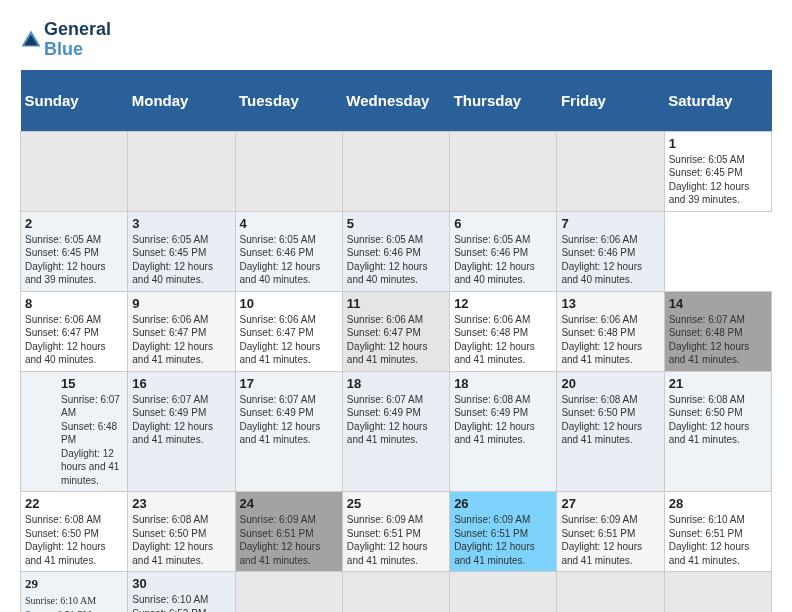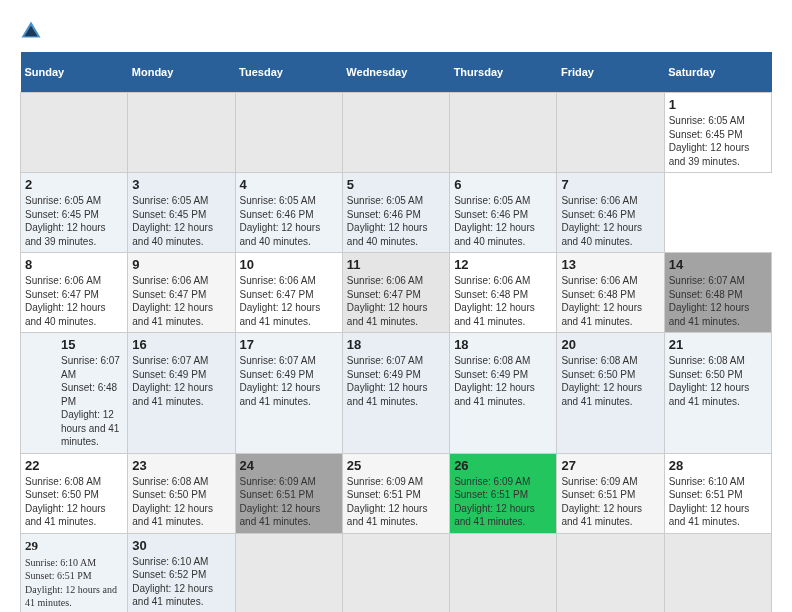--- a/index.html
+++ b/index.html
@@ -47,23 +47,23 @@
       color: #444;
     }
     table {
       width: 100%;
       border-collapse: collapse;
       font-size: 11px;
     }
     thead th {
       background: #2a6099;
       color: #fff;
-      padding: 14px 4px;
+      padding: 22px 4px;
       text-align: left;
-      font-size: 11px;
+      font-size: 15px;
       font-weight: bold;
     }
     tbody tr td {
       border: 1px solid #ccc;
       vertical-align: top;
       padding: 4px;
       width: 14.28%;
       min-height: 80px;
       height: 80px;
       background: #fff;
@@ -95,20 +95,23 @@
   </style>
 </head>
 <body>
 
 <div class="header">
   <div class="logo">
     <svg class="logo-icon" viewBox="0 0 30 30">
       <polygon points="15,2 28,24 2,24" fill="#4a90c8"></polygon>
       <polygon points="15,8 24,22 6,22" fill="#1a3a5c"></polygon>
     </svg>
+    <div class="logo-text">
+      General<br><span>Blue</span>
+    </div>
   </div>
   <div class="title-block">
     <div class="month-title"></div>
     <div class="location"></div>
   </div>
 </div>
 
 <table>
   <thead>
     <tr id="header-row">
@@ -230,21 +233,21 @@
 <div class="cell-text">Sunrise: 6:08 AM<br>Sunset: 6:50 PM<br>Daylight: 12 hours and 41 minutes.</div>
         </td>
         <td style="background: #a3a3a3;">
           <span class="day-num">24</span>
 <div class="cell-text">Sunrise: 6:09 AM<br>Sunset: 6:51 PM<br>Daylight: 12 hours and 41 minutes.</div>
         </td>
         <td style="background: rgb(245, 245, 245);">
           <span class="day-num">25</span>
 <div class="cell-text">Sunrise: 6:09 AM<br>Sunset: 6:51 PM<br>Daylight: 12 hours and 41 minutes.</div>
         </td>
-        <td style="background: #22c55e;">
+        <td style="background: #7dd3fc;">
           <span class="day-num">26</span>
 <div class="cell-text">Sunrise: 6:09 AM<br>Sunset: 6:51 PM<br>Daylight: 12 hours and 41 minutes.</div>
         </td>
         <td style="background: rgb(245, 245, 245);">
           <span class="day-num">27</span>
 <div class="cell-text">Sunrise: 6:09 AM<br>Sunset: 6:51 PM<br>Daylight: 12 hours and 41 minutes.</div>
         </td>
         <td style="background: rgb(255, 255, 255);">
           <span class="day-num">28</span>
 <div class="cell-text">Sunrise: 6:10 AM<br>Sunset: 6:51 PM<br>Daylight: 12 hours and 41 minutes.</div>

